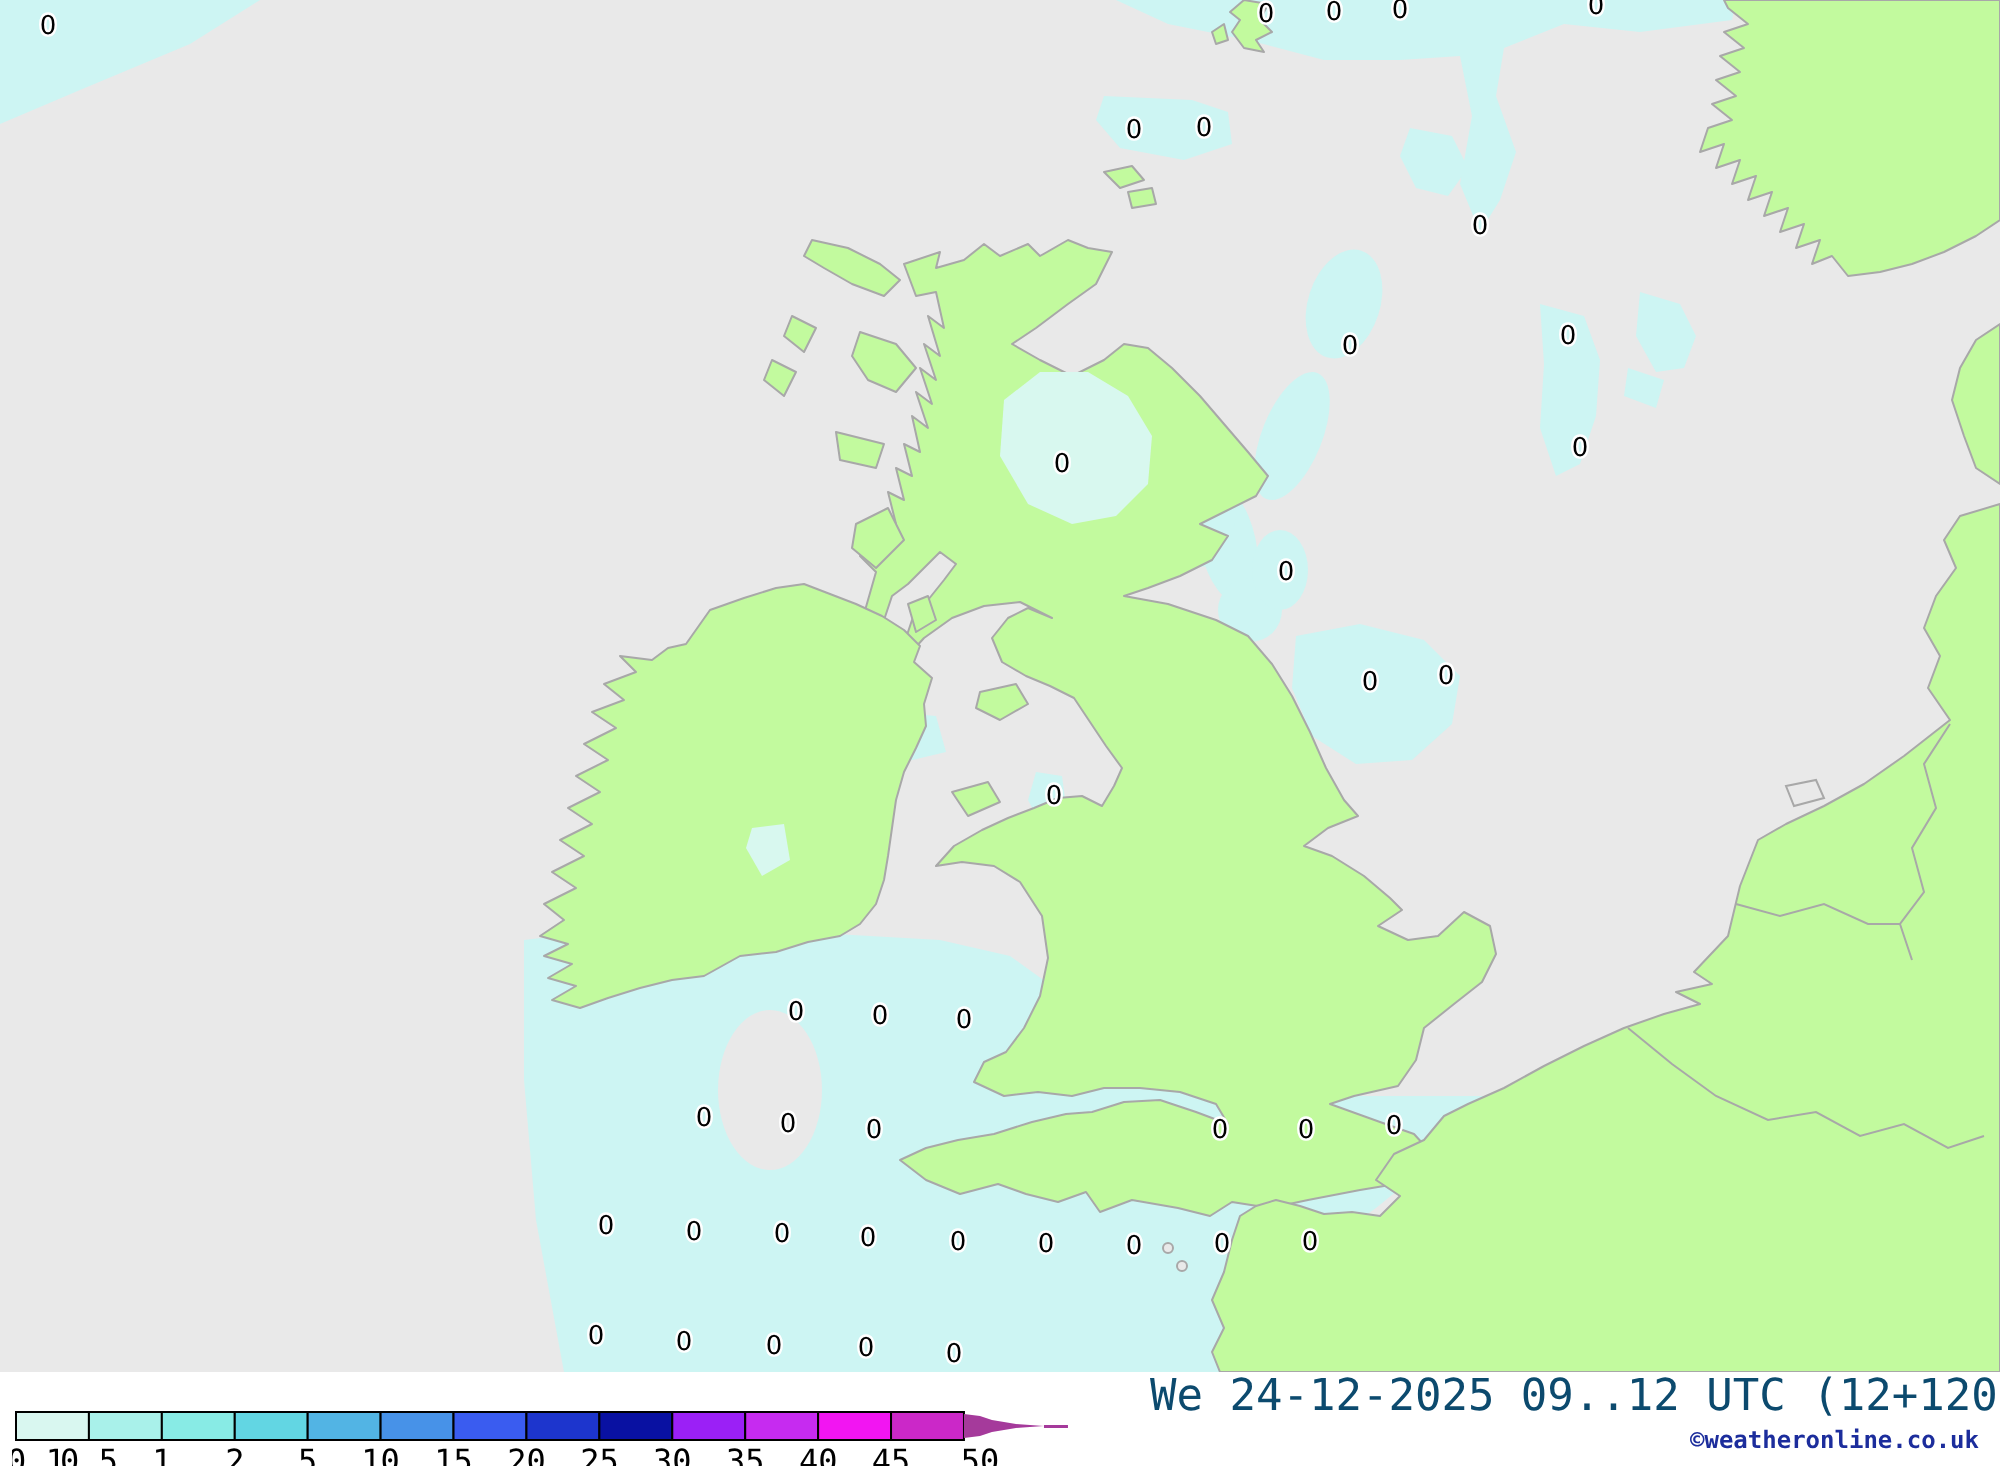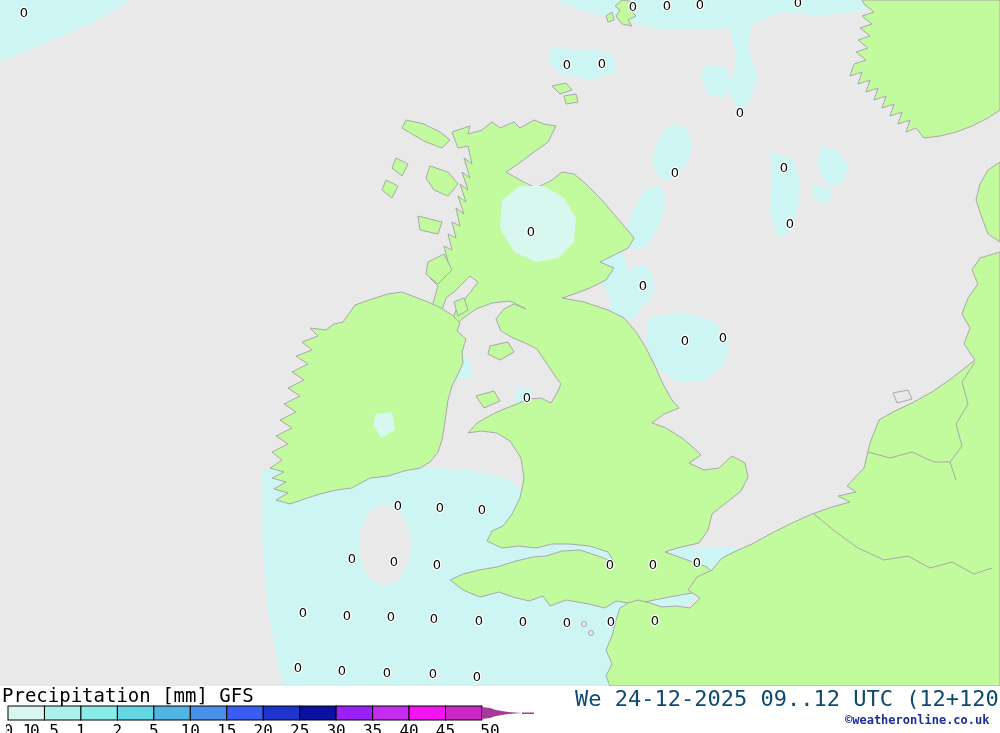--- a/index.html
+++ b/index.html
@@ -141,21 +141,20 @@
         <text x="298" y="672" class="marker-text">0</text>
         <text x="342" y="675" class="marker-text">0</text>
         <text x="387" y="677" class="marker-text">0</text>
         <text x="433" y="678" class="marker-text">0</text>
         <text x="477" y="681" class="marker-text">0</text>
       </g>
   </svg>
 </div>
 
 <div id="footer">
-  <div id="map-title">Precipitation [mm] GFS</div>
   <svg id="legend-svg" width="560" height="36">
       <rect x="2.00" y="1" width="36.46" height="14" fill="#d9f7f0" stroke="#000" stroke-width="1"></rect>
       <rect x="38.46" y="1" width="36.46" height="14" fill="#a9f1ea" stroke="#000" stroke-width="1"></rect>
       <rect x="74.92" y="1" width="36.46" height="14" fill="#88ebe5" stroke="#000" stroke-width="1"></rect>
       <rect x="111.38" y="1" width="36.46" height="14" fill="#62d6e3" stroke="#000" stroke-width="1"></rect>
       <rect x="147.84" y="1" width="36.46" height="14" fill="#52b4e4" stroke="#000" stroke-width="1"></rect>
       <rect x="184.30" y="1" width="36.46" height="14" fill="#4792e8" stroke="#000" stroke-width="1"></rect>
       <rect x="220.76" y="1" width="36.46" height="14" fill="#3a5cf0" stroke="#000" stroke-width="1"></rect>
       <rect x="257.22" y="1" width="36.46" height="14" fill="#1d35cd" stroke="#000" stroke-width="1"></rect>
       <rect x="293.68" y="1" width="36.46" height="14" fill="#0911a2" stroke="#000" stroke-width="1"></rect>

